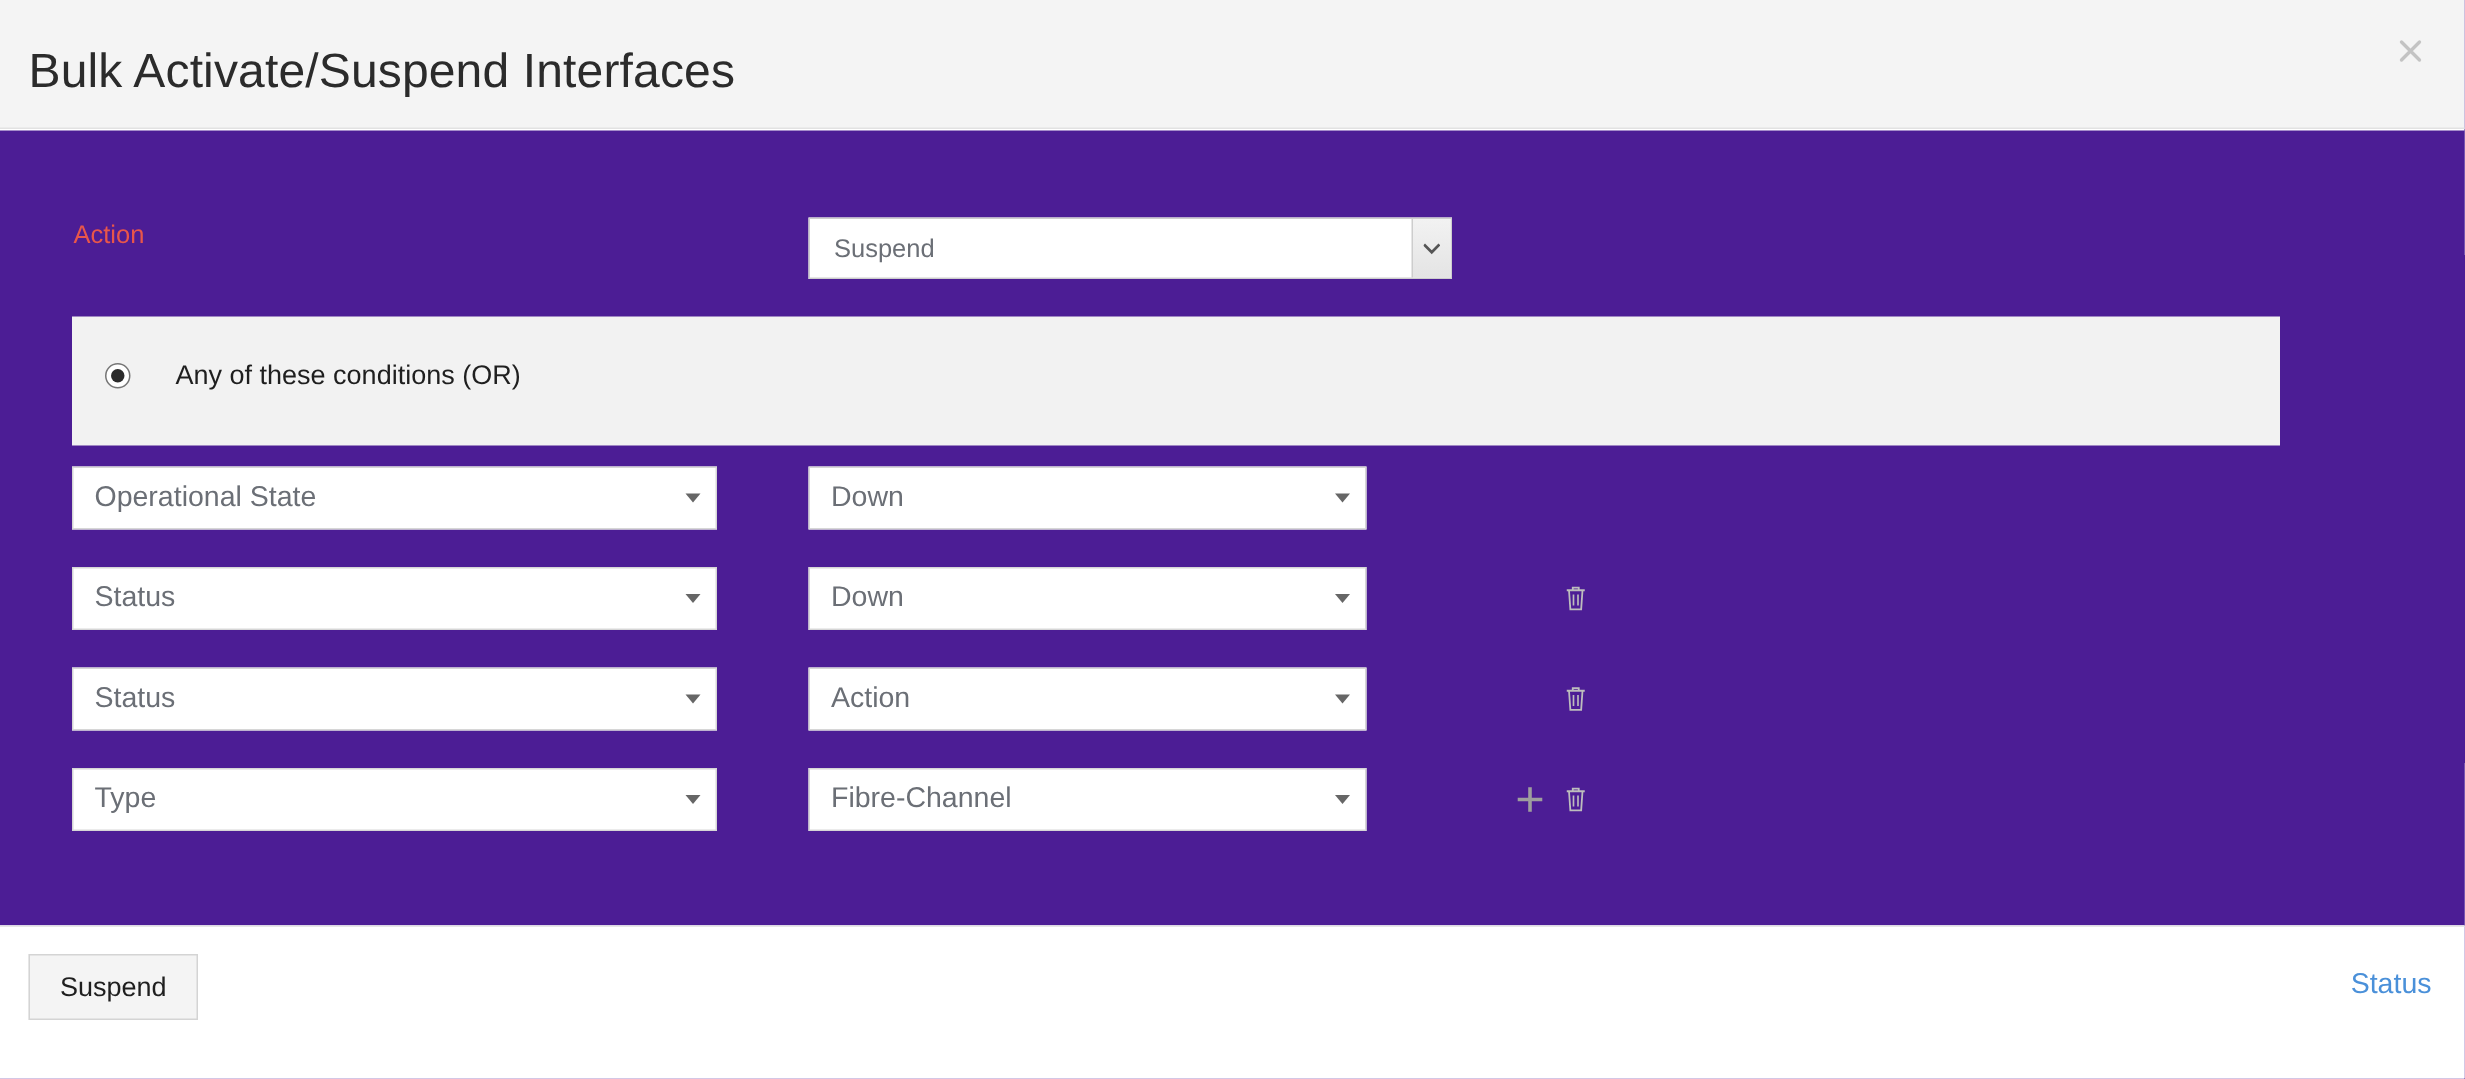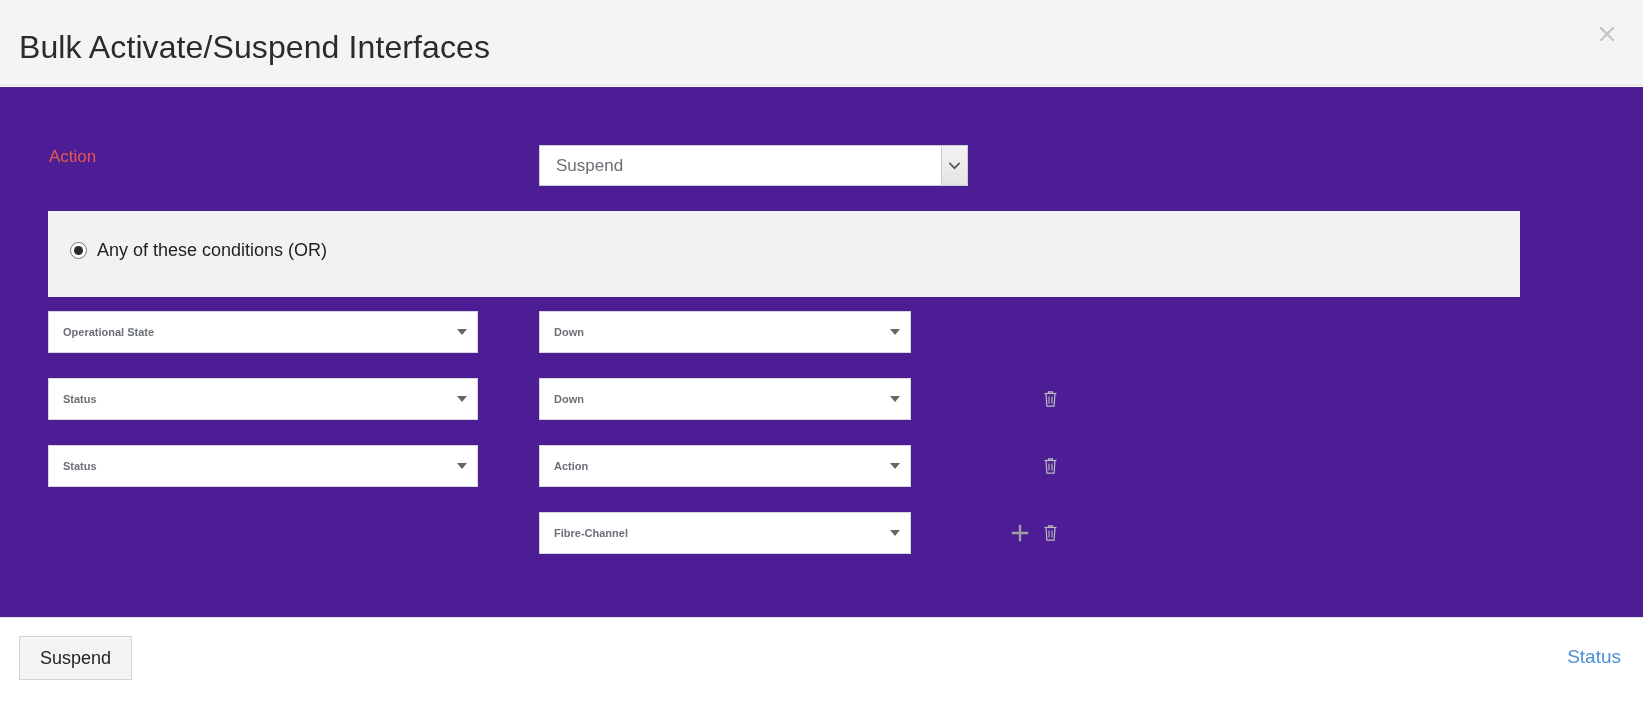--- a/index.html
+++ b/index.html
@@ -126,20 +126,21 @@
     top: 29px;
     display: flex;
     align-items: center;
   }
   .radio-option {
     display: flex;
     align-items: center;
     cursor: pointer;
     margin-right: 33px;
     white-space: nowrap;
+    gap: 20px;
   }
   .radio-mark {
     width: 17px;
     height: 17px;
     border-radius: 50%;
     border: 1px solid #767676;
     background: #ffffff;
     box-sizing: border-box;
     position: relative;
     margin-right: 10px;
@@ -177,27 +178,26 @@
     position: absolute;
     height: 42px;
     box-sizing: border-box;
     border: 1px solid #d6d6d6;
     background: #ffffff;
     display: flex;
     align-items: center;
     cursor: pointer;
   }
   .combo .combo-text {
-    font-size: 11px;
+    font-size: 19px;
     color: #6b6f76;
     padding-left: 14px;
     flex: 1;
     white-space: nowrap;
     overflow: hidden;
-    font-weight: bold;
   }
   .combo .combo-caret {
     width: 30px;
     display: flex;
     align-items: center;
     justify-content: center;
   }
   .combo-field {
     left: 48px;
     width: 430px;
@@ -373,20 +373,28 @@
             <path d="M1.5 3.5 H13.5" stroke="#bdbdbd" stroke-width="1.2" fill="none"></path>
             <path d="M5.5 3.5 V1.8 H9.5 V3.5" stroke="#bdbdbd" stroke-width="1.2" fill="none"></path>
             <path d="M3 3.5 L3.9 16.2 H11.1 L12 3.5" stroke="#bdbdbd" stroke-width="1.2" fill="none"></path>
             <path d="M6 6.4 V13.6 M9 6.4 V13.6" stroke="#bdbdbd" stroke-width="1.1" fill="none"></path>
           </svg>
         </span>
       </div>
     </div>
 
     <div class="cond-row">
+      <div class="combo combo-field">
+        <span class="combo-text">Type</span>
+        <span class="combo-caret">
+          <svg width="12" height="8" viewBox="0 0 12 8" aria-hidden="true">
+              <path d="M1 1 L11 1 L6 7 Z" fill="#666666"></path>
+            </svg>
+        </span>
+      </div>
       <div class="combo combo-value">
         <span class="combo-text">Fibre-Channel</span>
         <span class="combo-caret">
           <svg width="12" height="8" viewBox="0 0 12 8" aria-hidden="true">
               <path d="M1 1 L11 1 L6 7 Z" fill="#666666"></path>
             </svg>
         </span>
       </div>
       <div class="row-icons">
         <span class="icon-btn">

